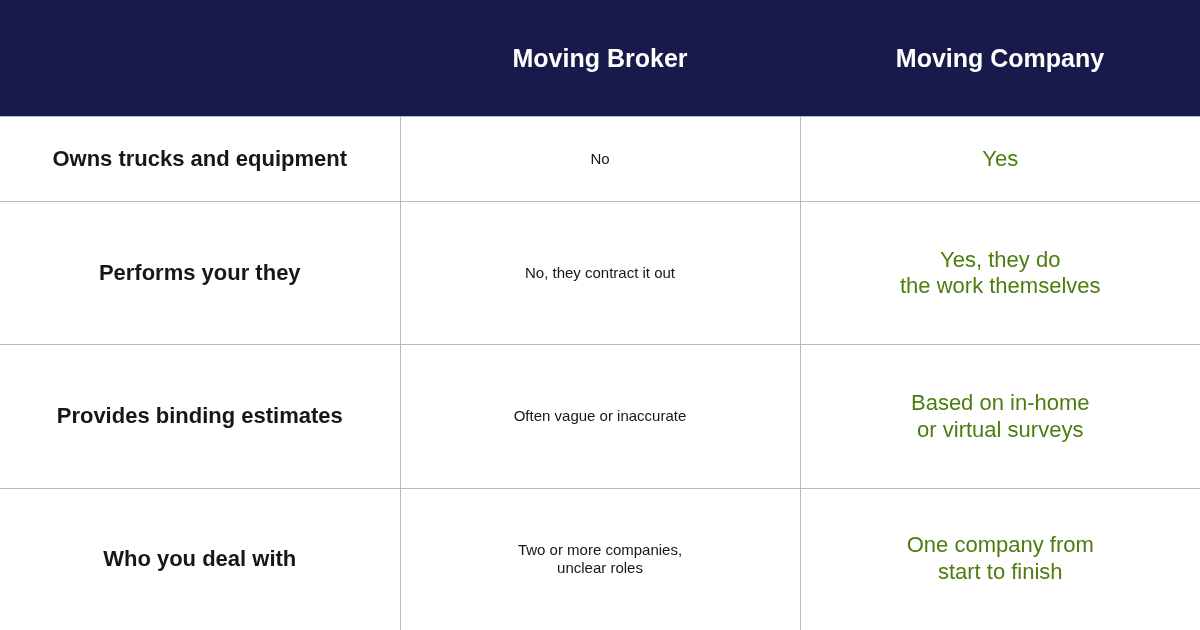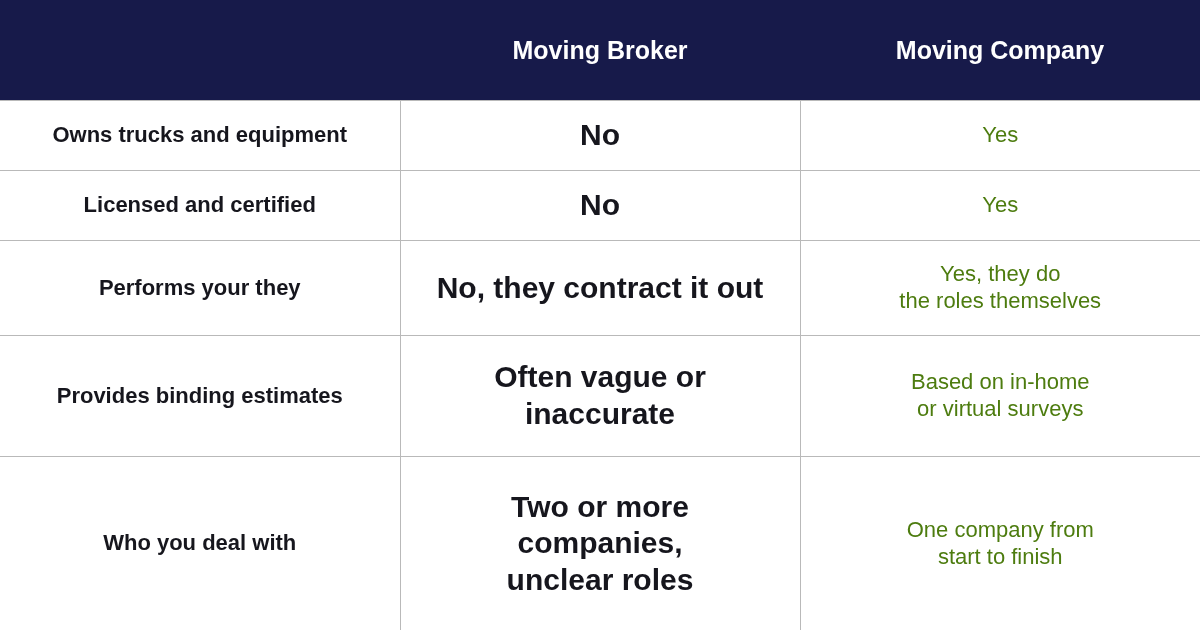--- a/index.html
+++ b/index.html
@@ -26,21 +26,21 @@
 
   thead tr {
     background: #171a4a;
   }
   thead th {
     height: 100px;
     color: #ffffff;
     font-size: 25px;
     font-weight: bold;
     text-align: center;
-    padding: 0 10px;
+    padding: 8px 10px;
     border: none;
     vertical-align: middle;
   }
   thead th.empty-head {
     background: #171a4a;
   }
 
   tbody td {
     border: 1px solid #b9b9b9;
     text-align: center;
@@ -57,22 +57,22 @@
   }
   tbody tr:last-child td {
     border-bottom: none;
   }
   td.feature-cell {
     font-size: 22px;
     font-weight: bold;
     color: #16161d;
   }
   td.broker-cell {
-    font-size: 30px;
-    font-weight: bold;
+    font-size: 15px;
+    font-weight: normal;
     color: #16161d;
   }
   td.company-cell {
     font-size: 22px;
     font-weight: normal;
     color: #4d7c0f;
     text-align: center;
   }
   .cell-line { display: block; }
 </style>
@@ -92,30 +92,25 @@
       <th>Moving Company</th>
     </tr>
   </thead>
   <tbody>
     <tr>
       <td class="feature-cell">Owns trucks and equipment</td>
       <td class="broker-cell">No</td>
       <td class="company-cell">Yes</td>
     </tr>
     <tr>
-      <td class="feature-cell">Licensed and certified</td>
-      <td class="broker-cell">No</td>
-      <td class="company-cell">Yes</td>
-    </tr>
-    <tr>
       <td class="feature-cell">Performs your they</td>
       <td class="broker-cell">No, they contract it out</td>
       <td class="company-cell">
         <span class="cell-line">Yes, they do</span>
-        <span class="cell-line">the roles themselves</span>
+        <span class="cell-line">the work themselves</span>
       </td>
     </tr>
     <tr>
       <td class="feature-cell">Provides binding estimates</td>
       <td class="broker-cell">Often vague or inaccurate</td>
       <td class="company-cell">
         <span class="cell-line">Based on in-home</span>
         <span class="cell-line">or virtual surveys</span>
       </td>
     </tr>

